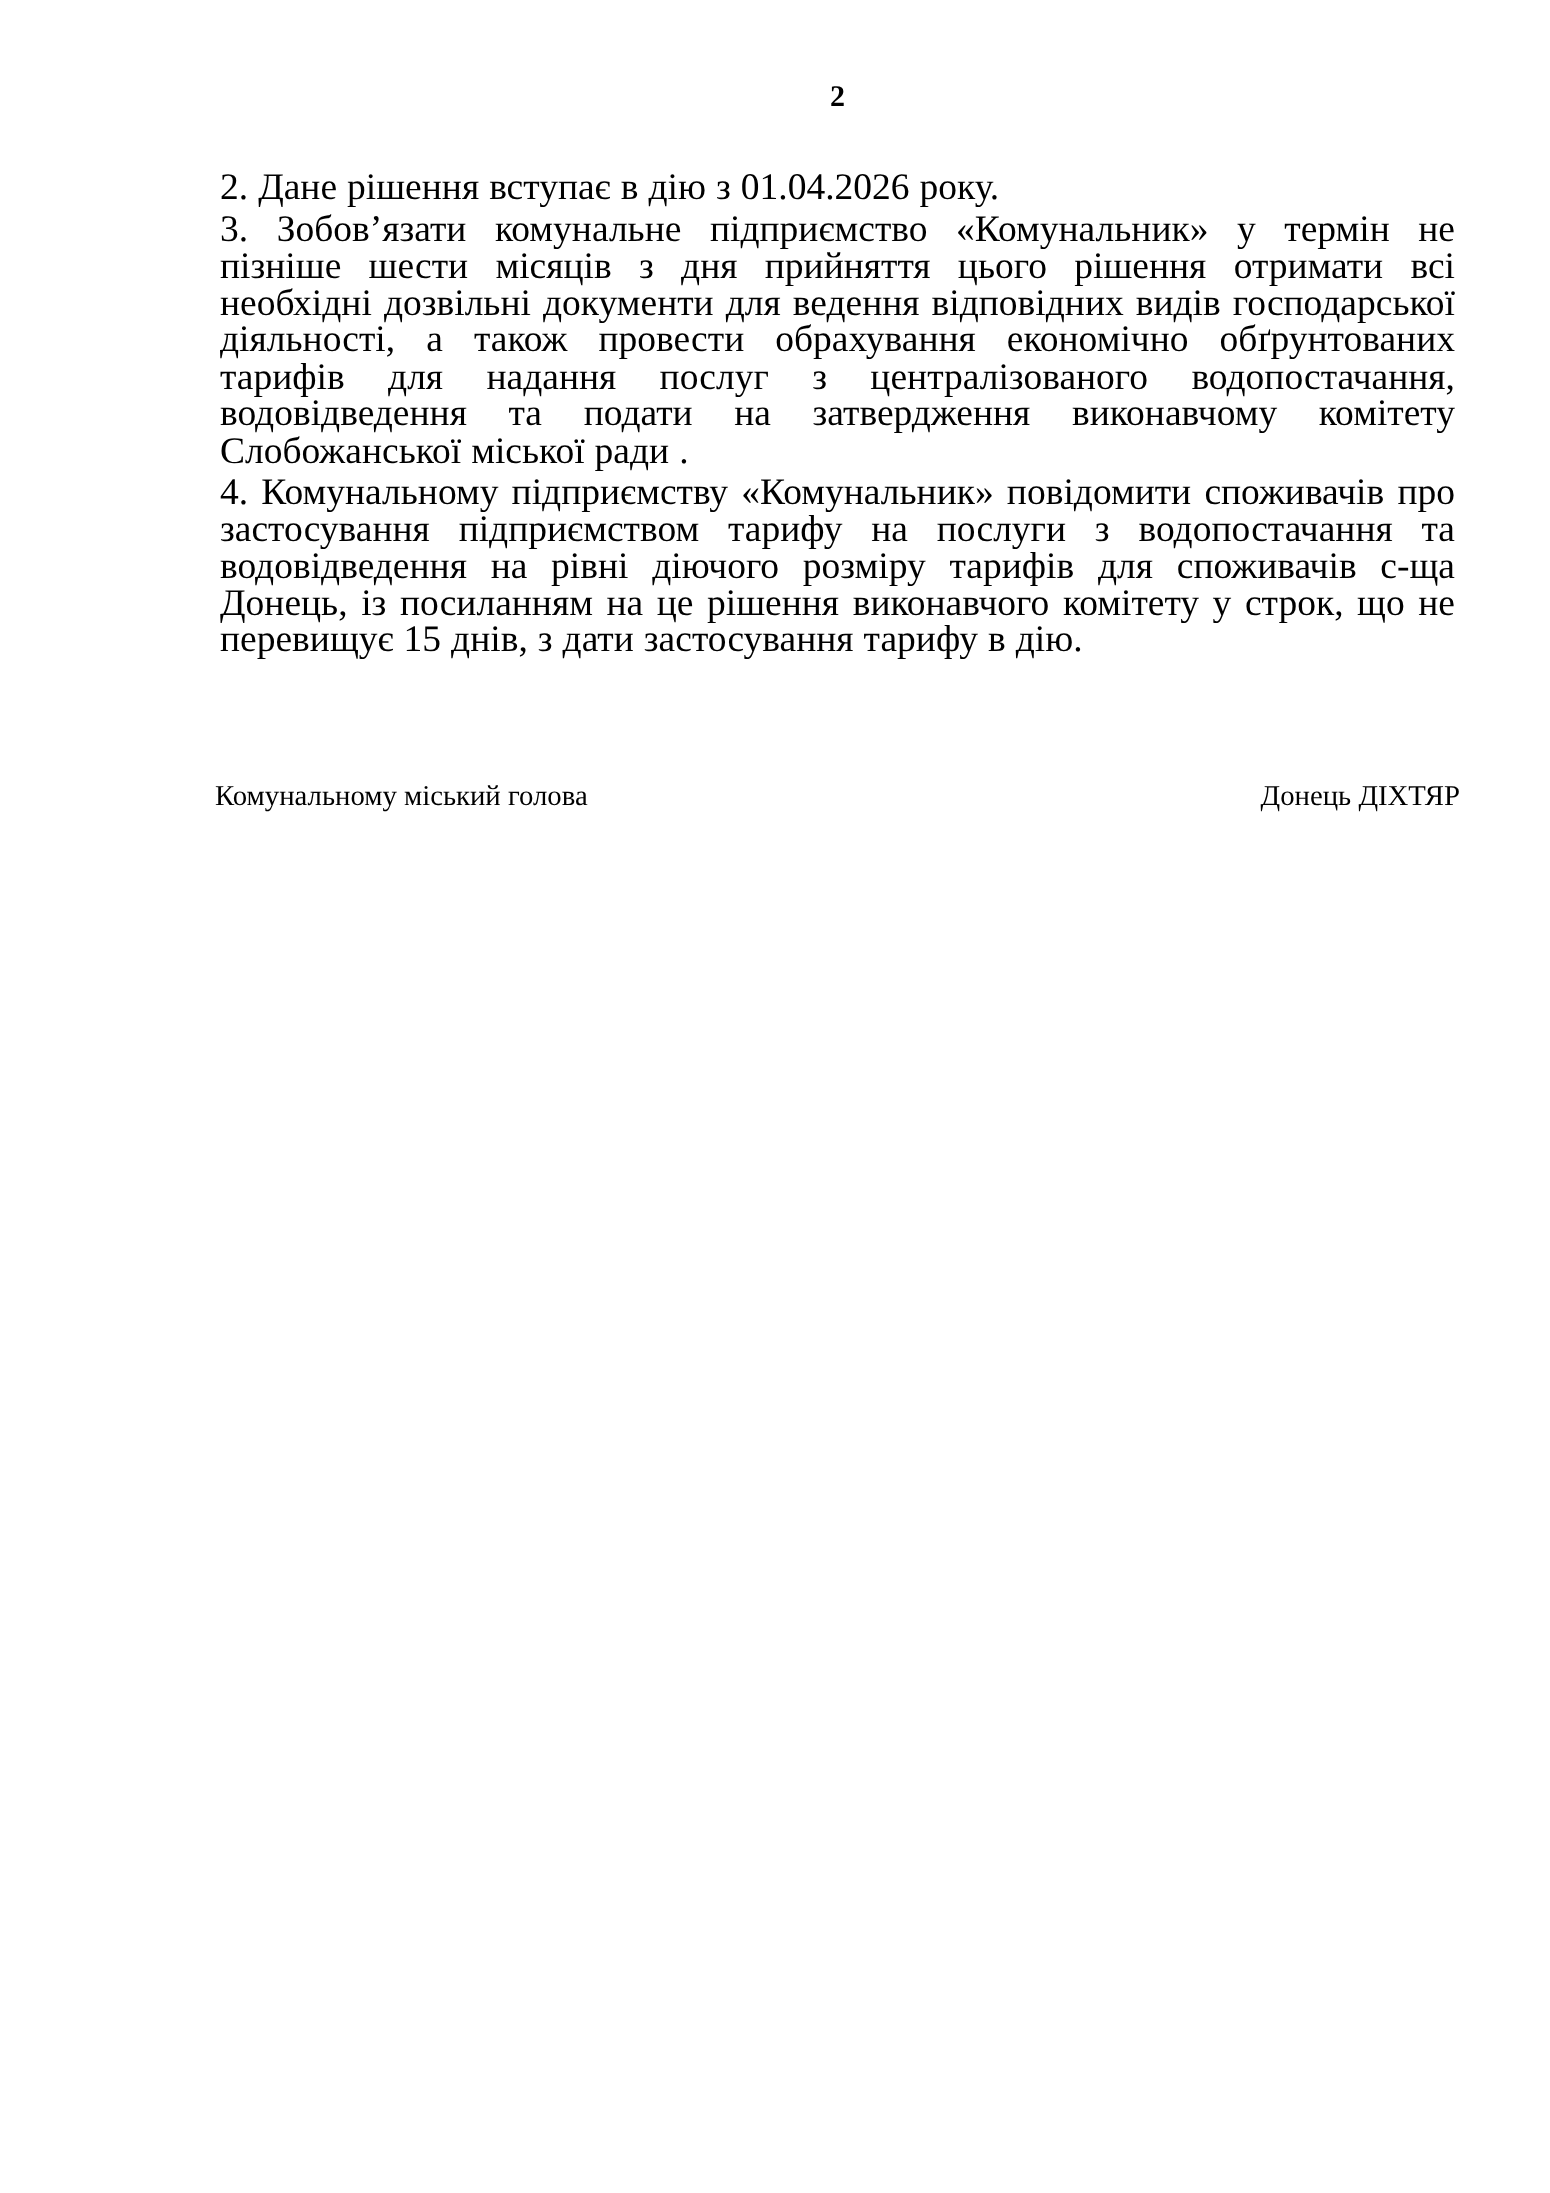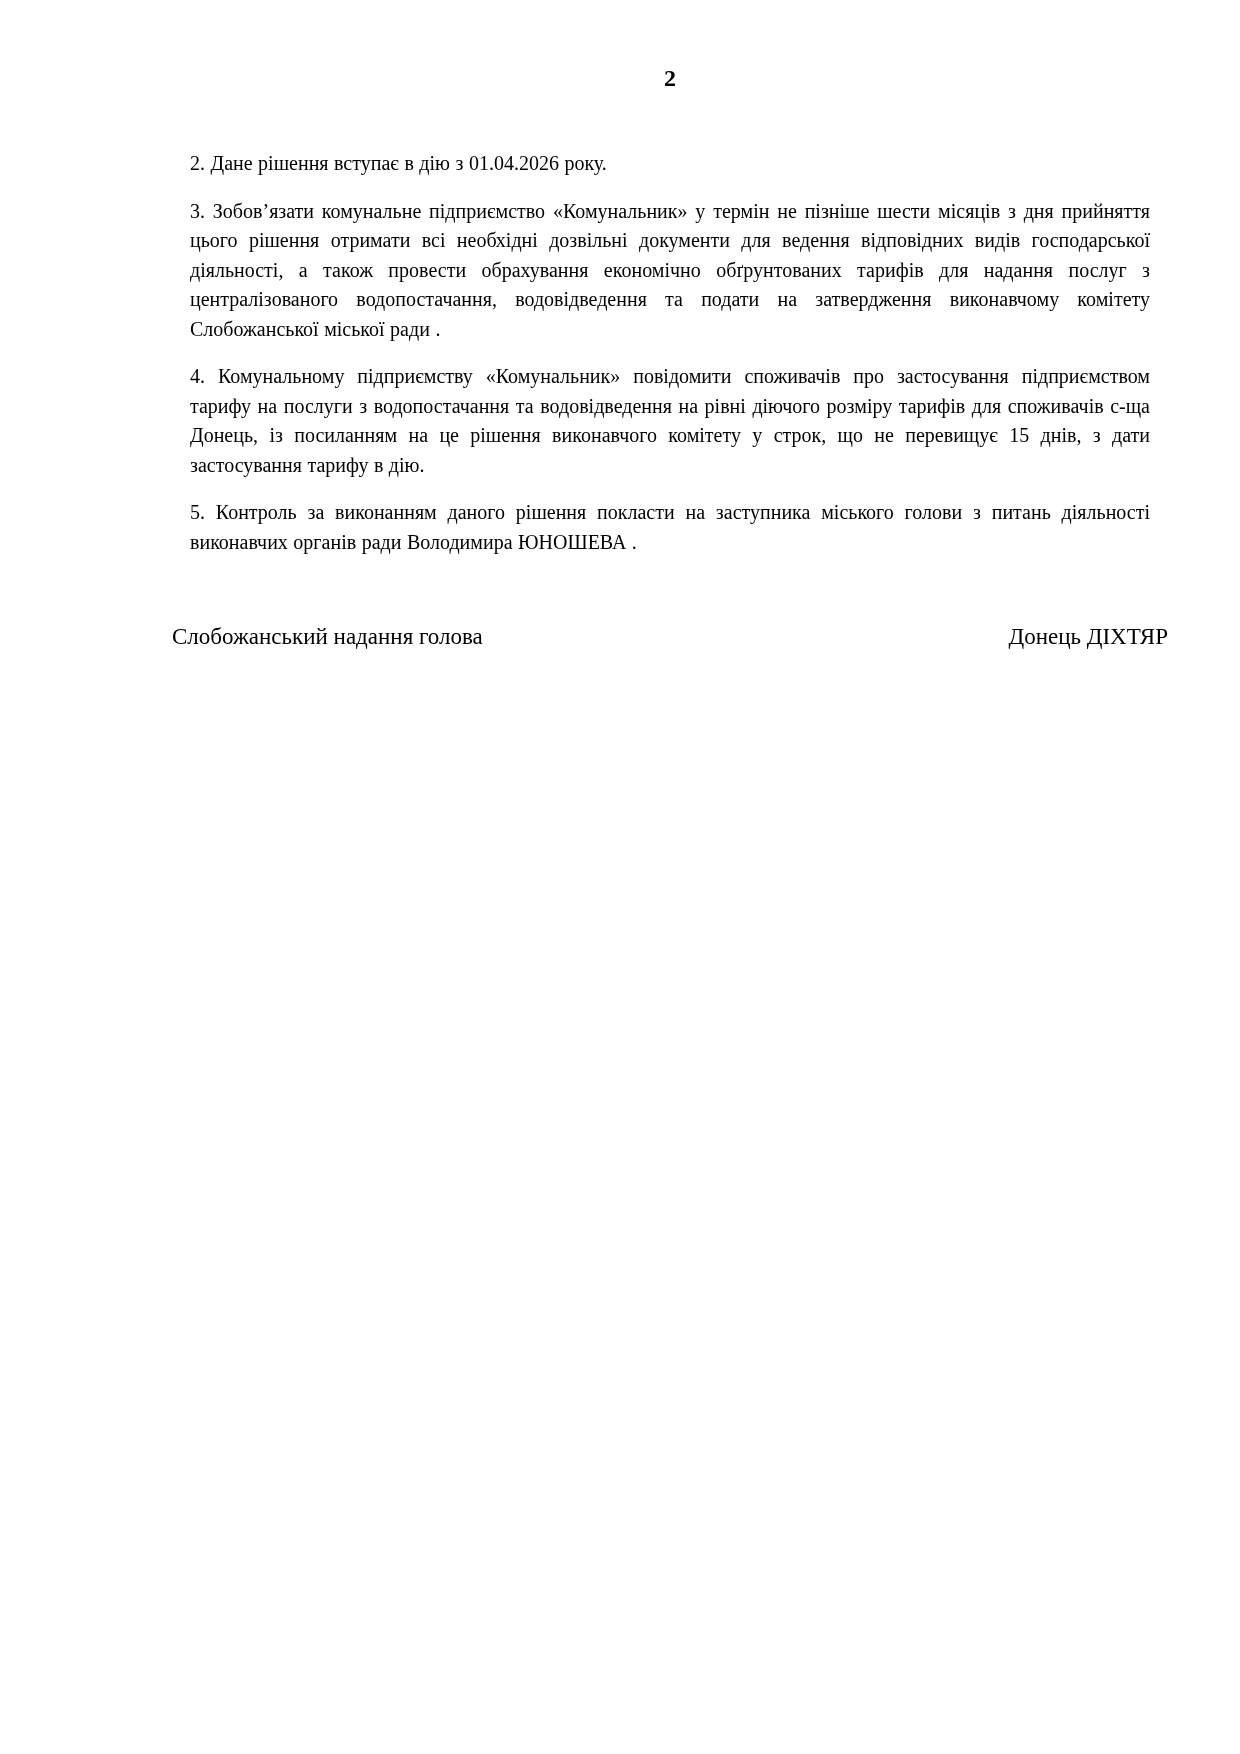--- a/index.html
+++ b/index.html
@@ -26,22 +26,22 @@
       font-weight: bold;
       line-height: 1.2;
     }
     .content {
       position: absolute;
       top: 131px;
       left: 172px;
       width: 996px;
     }
     .content p {
-      margin: 18px;
-      font-size: 20px;
+      margin: 4px;
+      font-size: 30px;
       line-height: 29.5px;
       text-align: justify;
       word-spacing: 0.5px;
     }
     .signature-row {
       position: absolute;
       top: 622px;
       left: 172px;
       width: 996px;
       display: flex;
@@ -56,21 +56,20 @@
 <body>
 
 <div class="page">
 
   <div class="page-number">2</div>
 
   <div class="content">
     <p>2. Дане рішення вступає в дію з 01.04.2026 року.</p>
     <p>3. Зобов’язати комунальне підприємство «Комунальник» у термін не пізніше шести місяців з дня прийняття цього рішення отримати всі необхідні дозвільні документи для ведення відповідних видів господарської діяльності, а також провести обрахування економічно обґрунтованих тарифів для надання послуг з централізованого водопостачання, водовідведення та подати на затвердження виконавчому комітету Слобожанської міської ради .</p>
     <p>4. Комунальному підприємству «Комунальник» повідомити споживачів про застосування підприємством тарифу на послуги з водопостачання та водовідведення на рівні діючого розміру тарифів для споживачів с-ща Донець, із посиланням на це рішення виконавчого комітету у строк, що не перевищує 15 днів, з дати застосування тарифу в дію.</p>
-    <p>5. Контроль за виконанням даного рішення покласти на заступника міського голови з питань діяльності виконавчих органів ради Володимира ЮНОШЕВА .</p>
   </div>
 
   <div class="signature-row">
-    <span>Слобожанський надання голова</span>
+    <span>Комунальному міський голова</span>
     <span>Донець ДІХТЯР</span>
   </div>
 
 </div>
 
 </body></html>

